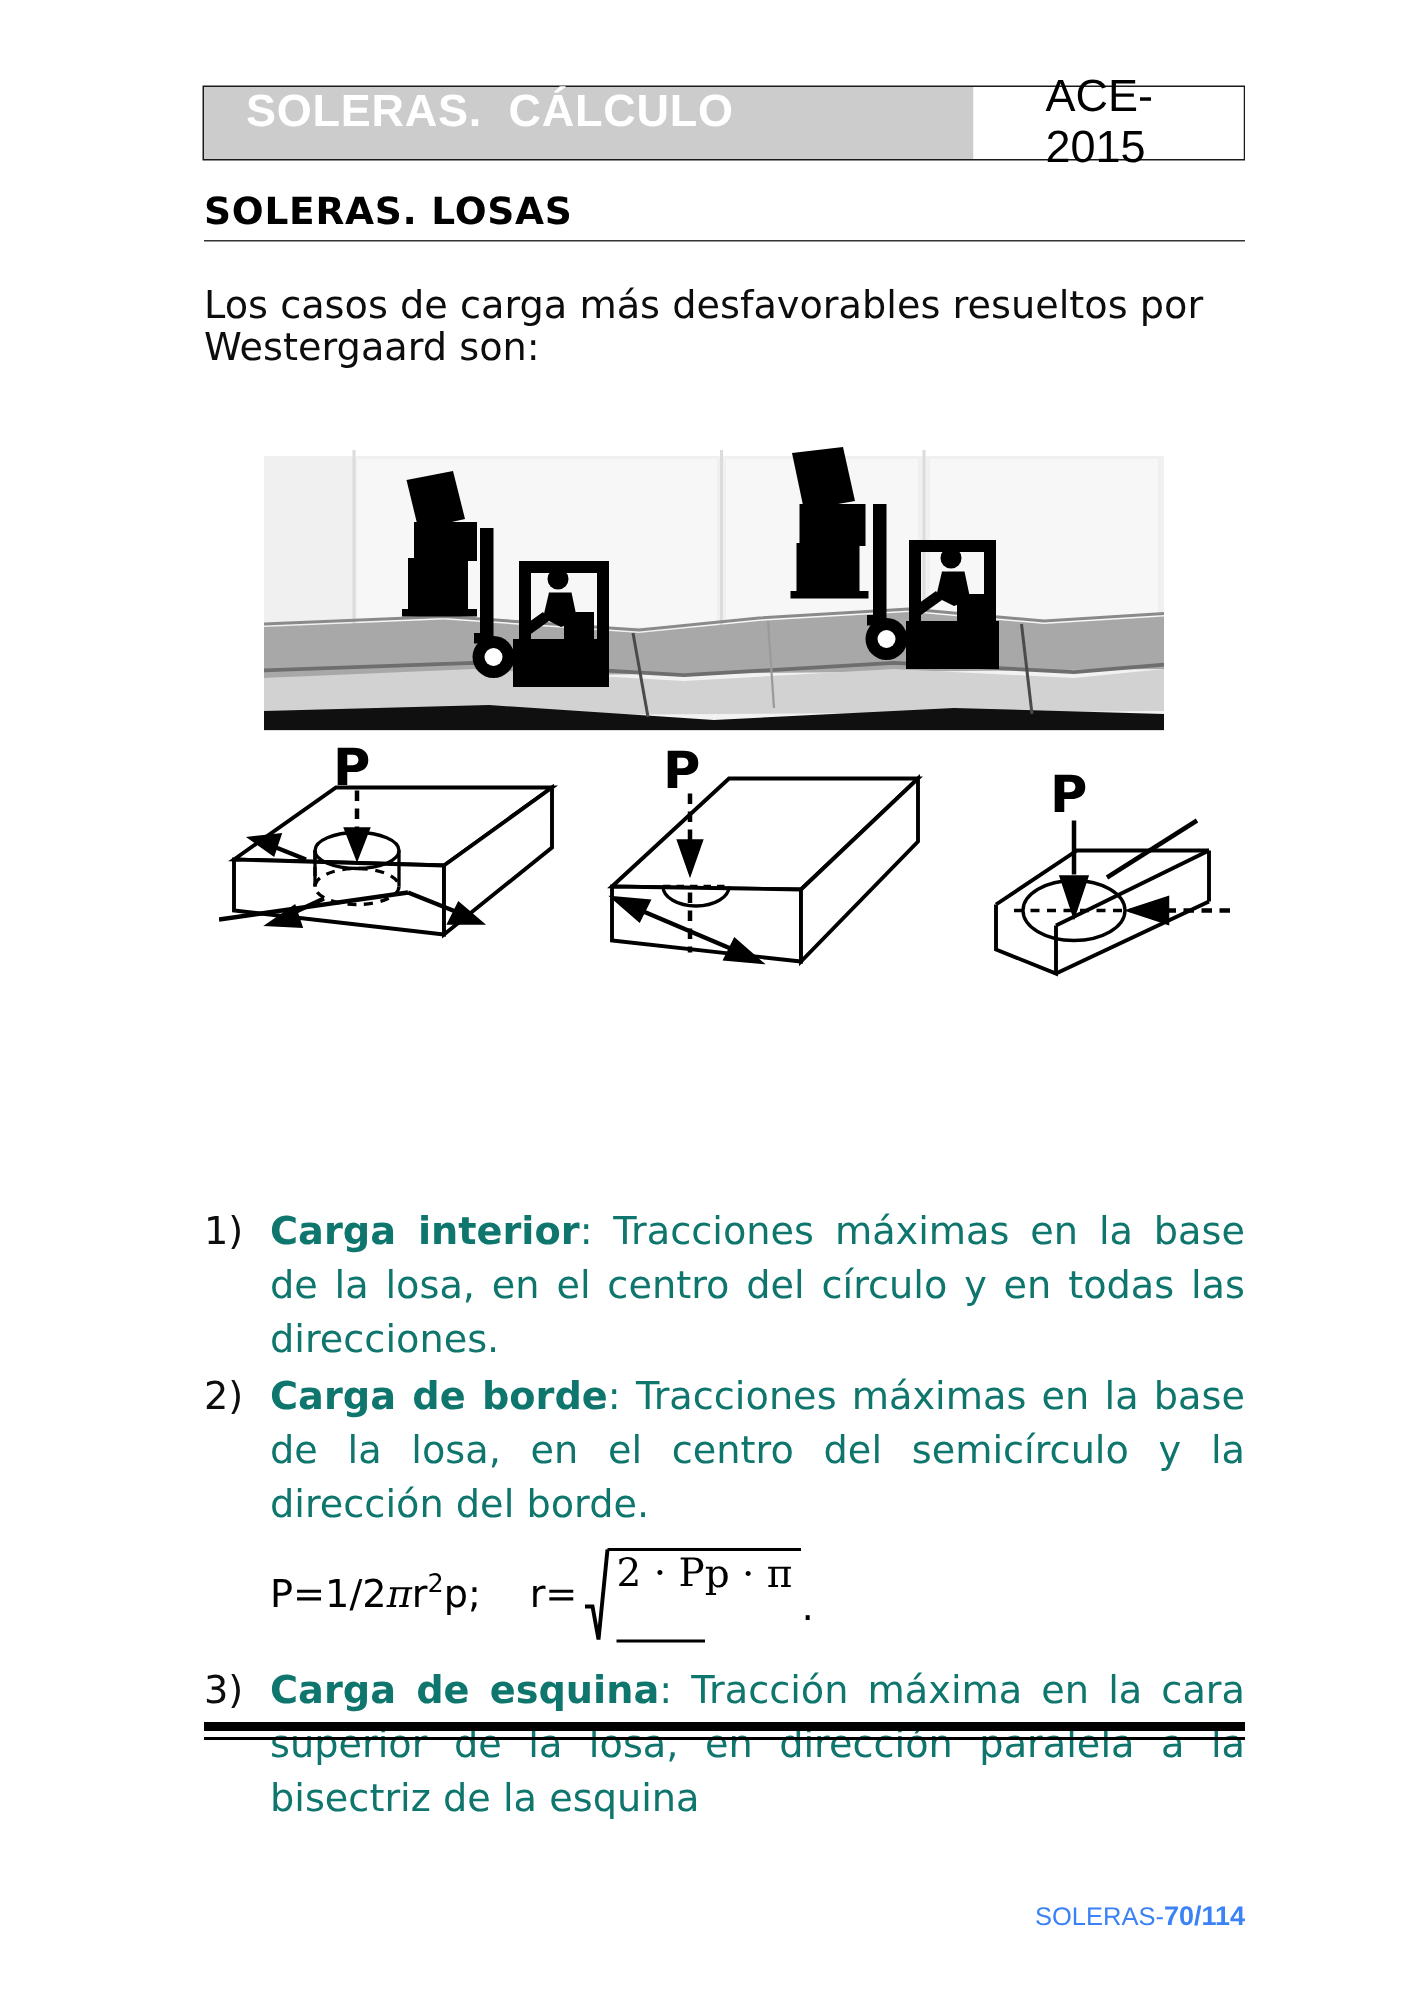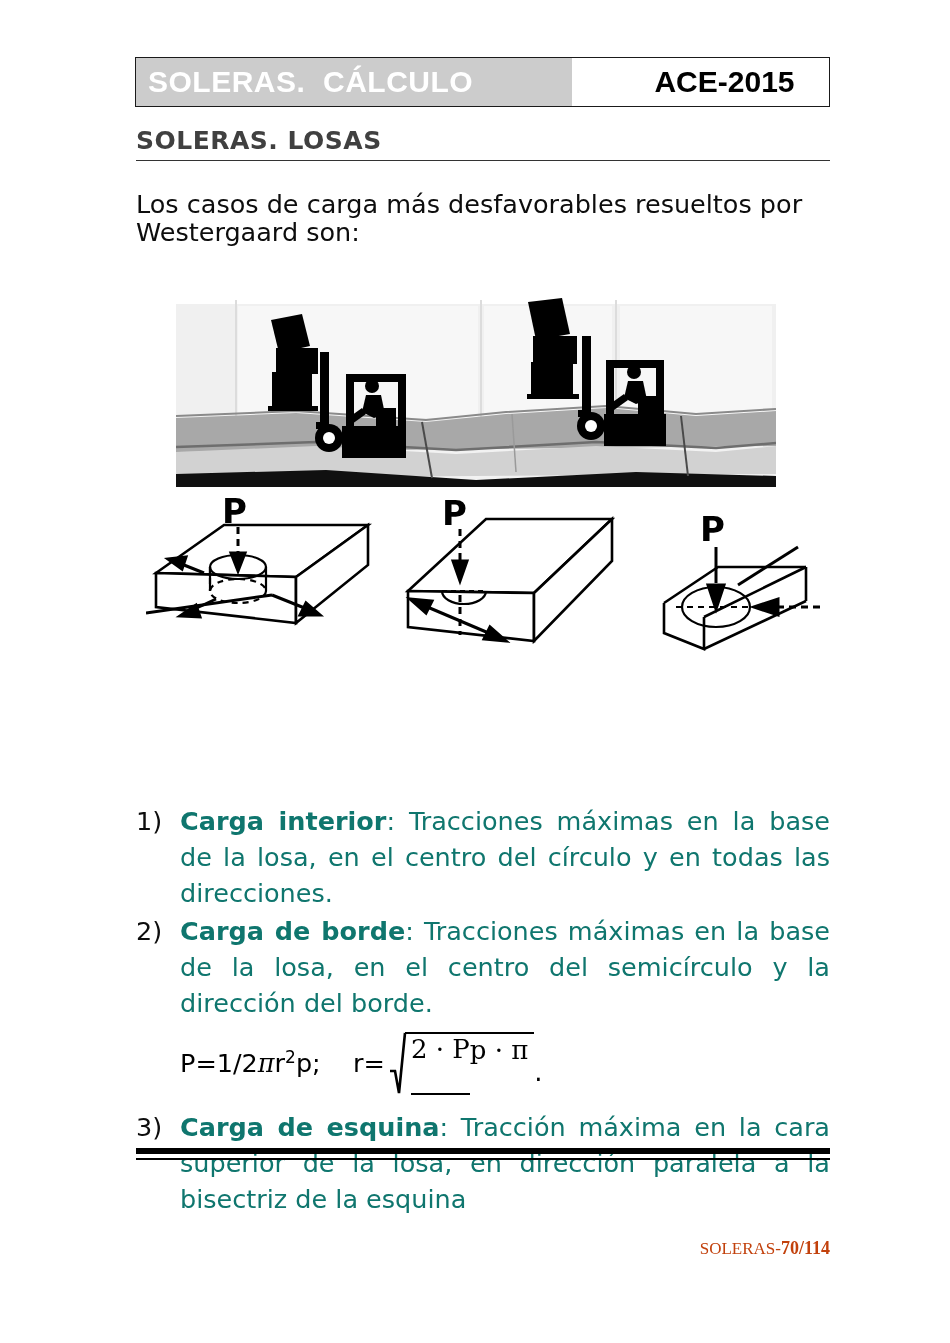--- a/index.html
+++ b/index.html
@@ -30,63 +30,62 @@
     top: 57px;
     width: 695px;
     height: 50px;
     border: 1px solid #1a1a1a;
     box-sizing: border-box;
     display: flex;
     align-items: stretch;
     background: #ffffff;
   }
   .header-title-cell {
-    width: 436px;
+    width: 513px;
     background: #cccccc;
     display: flex;
-    align-items: center;
-    padding-left: 12px;
+    padding-left: 28px;
     box-sizing: border-box;
   }
   .header-title-cell span {
     font-family: "Liberation Sans", sans-serif;
     font-weight: bold;
     font-size: 30px;
     letter-spacing: 0.5px;
     color: #ffffff;
     white-space: pre;
   }
   .header-code-cell {
     flex: 1;
     background: #ffffff;
     display: flex;
     align-items: center;
     justify-content: center;
     box-sizing: border-box;
   }
   .header-code-cell span {
     font-family: "Liberation Sans", sans-serif;
-    font-weight: bold;
+    font-weight: normal;
     font-size: 30px;
     color: #000000;
     letter-spacing: 0px;
     margin-left: 48px;
   }
 
   
   .section-heading {
     position: absolute;
     left: 136px;
     top: 126px;
     width: 694px;
     font-family: "DejaVu Sans", sans-serif;
     font-weight: bold;
     font-size: 25px;
     letter-spacing: 0.5px;
-    color: #404040;
+    color: #000000;
   }
   .heading-rule {
     position: absolute;
     left: 136px;
     top: 160px;
     width: 694px;
     height: 1px;
     background: #333333;
   }
 
@@ -226,24 +225,24 @@
     top: 1158px;
     width: 694px;
     height: 2px;
     background: #000000;
   }
 
   
   .footer {
     position: absolute;
     right: 120px;
-    top: 1238px;
-    font-family: Liberation Serif, serif;
+    top: 1267px;
+    font-family: Liberation Sans, sans-serif;
     font-size: 17px;
-    color: #c2410c;
+    color: #3b82f6;
     white-space: pre;
   }
   .footer .pg { font-weight: bold; font-size: 18px; }
 </style>
 </head>
 <body>
 
 <div class="page">
 
   <div class="header-bar">

